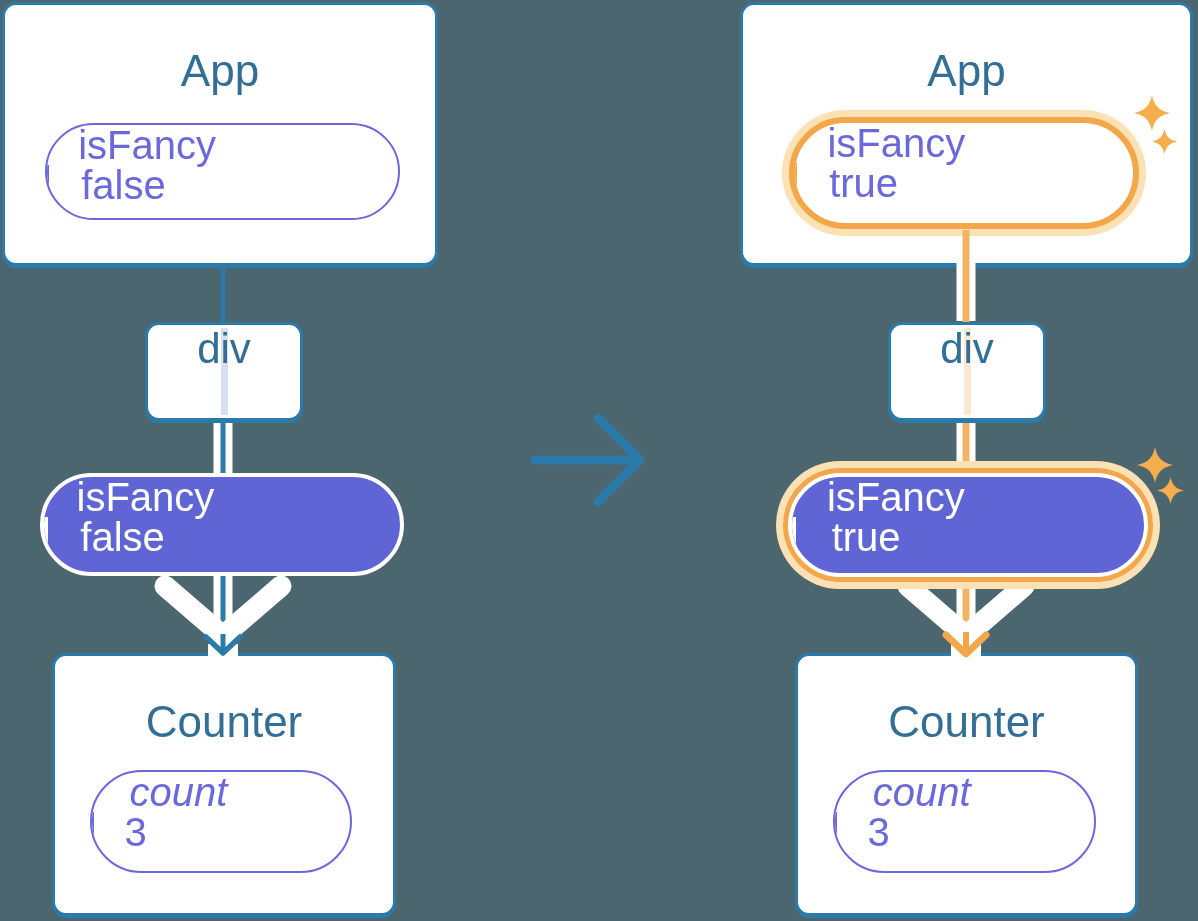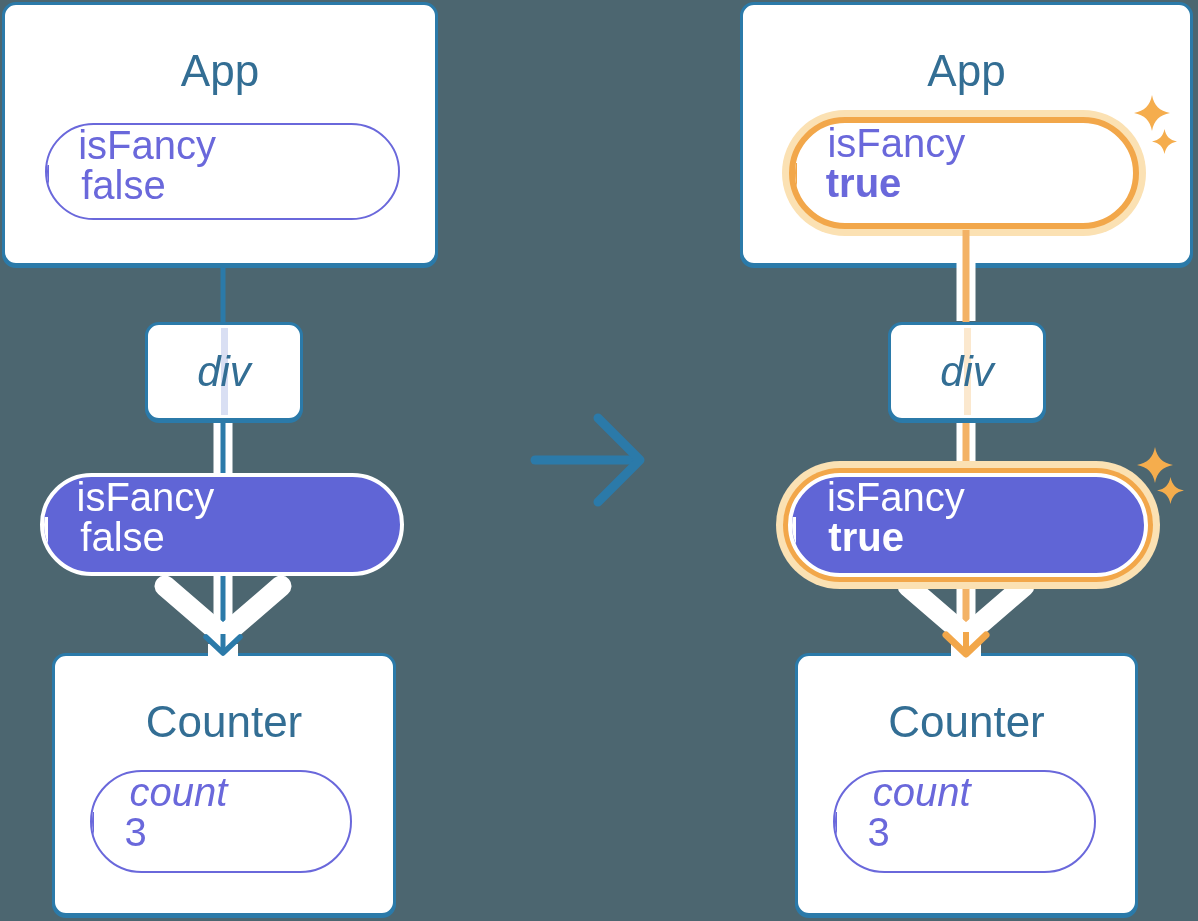--- a/index.html
+++ b/index.html
@@ -10,21 +10,21 @@
     font-family:"Liberation Sans","DejaVu Sans",sans-serif;overflow:hidden;
   }
   .panel{position:absolute;top:0;height:921px;width:458px;}
   .panel.before{left:0;}
   .panel.after{left:740px;}
   svg.layer{position:absolute;left:0;top:0;}
   .z-back{z-index:1;}
   .card{position:absolute;background:#fff;border:3px solid #2B7AA9;border-radius:14px;
         box-shadow:0 2px 0 #2B7AA9;z-index:2;}
   .z-front{z-index:3;}
-  .div-card{z-index:4;display:flex;align-items:center;justify-content:center;font-style:italic;}
+  .div-card{z-index:4;display:flex;align-items:flex-start;justify-content:center;}
   .pill-float{z-index:5;}
   .sparkle{position:absolute;z-index:6;}
   .card-title{position:absolute;left:0;right:0;top:44px;text-align:center;
               color:#336E94;font-size:44px;font-weight:500;line-height:1;}
   .div-label{position:relative;color:#336E94;font-size:42px;font-weight:500;z-index:1;}
   .through-line{position:absolute;left:50%;top:3px;bottom:3px;width:7px;margin-left:-3.5px;}
   .through-line.lavender{background:#D9DFF3;}
   .through-line.peach{background:#FBE8CE;}
   .pill{position:absolute;display:flex;border-radius:999px;overflow:hidden;flex-direction:column;}
   .pill .cell{display:flex;align-items:center;justify-content:center;
@@ -34,21 +34,21 @@
   .pill.fancy{border:6px solid #F2A74A;color:#6A68DB;background:#fff;
               box-shadow:0 0 0 7px #FBE1B3;}
   .pill.fancy .cell+.cell{border-left:2.5px solid #F2A74A;}
   .pill.solid{background:#6065D6;border:4px solid #fff;color:#fff;}
   .pill.solid .cell+.cell{border-left:4px solid #fff;}
   .pill.solid.highlighted{box-shadow:0 0 0 5px #F2A74A,0 0 0 12px #FBE1B3;}
   .split57 .cell:first-child{width:57%;} .split57 .cell:last-child{width:43%;}
   .split59 .cell:first-child{width:59%;} .split59 .cell:last-child{width:41%;}
   .split60 .cell:first-child{width:60%;} .split60 .cell:last-child{width:40%;}
   .split67 .cell:first-child{width:67%;font-style:italic;} .split67 .cell:last-child{width:33%;}
-  .bold{font-weight:700;}
+  .bold{font-weight:400;}
   .mid-arrow{position:absolute;left:520px;top:400px;z-index:2;}
 </style>
 </head>
 <body>
 
 <div class="canvas">
 
   <div class="panel before">
     <svg class="layer z-back" width="458" height="921" viewBox="0 0 458 921">
       <line x1="223" y1="262" x2="223" y2="330" stroke="#2B7AA9" stroke-width="5"></line>

